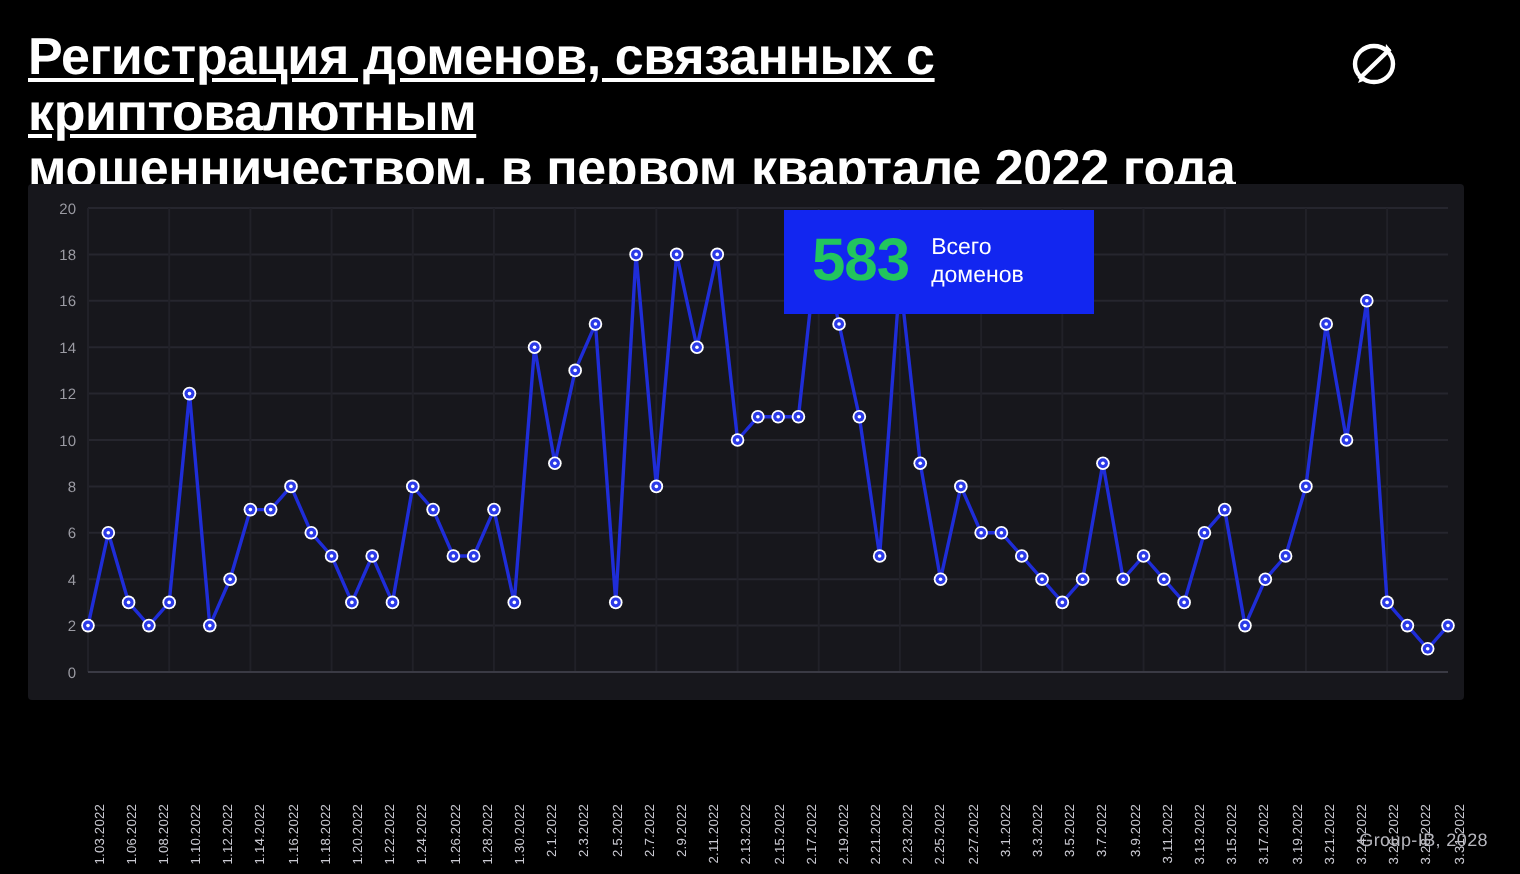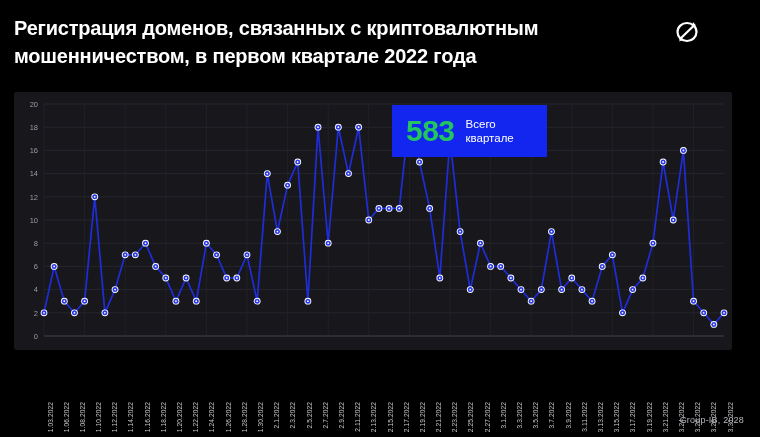--- a/index.html
+++ b/index.html
@@ -19,26 +19,27 @@
   .header {
     position: absolute;
     left: 14px; top: 14px;
     width: 690px;
     display: flex;
     justify-content: space-between;
     align-items: flex-start;
   }
   .title {
     color: #ffffff;
-    font-size: 20px;
+    font-size: 26px;
     line-height: 28px;
     font-weight: 700;
     letter-spacing: -0.2px;
     max-width: 660px;
     white-space: pre-line;
+    text-decoration: underline;
   }
   .logo {
     width: 34px; height: 34px;
     flex: 0 0 34px;
     margin-top: 2px;
   }
 
   
   .panel {
     position: absolute;
@@ -428,18 +429,18 @@
       <div class="xlabel" style="left: 647.738px; top: 52px;">3.21.2022</div>
       <div class="xlabel" style="left: 663.929px; top: 52px;">3.24.2022</div>
       <div class="xlabel" style="left: 680.119px; top: 52px;">3.26.2022</div>
       <div class="xlabel" style="left: 696.31px; top: 52px;">3.28.2022</div>
       <div class="xlabel" style="left: 712.5px; top: 52px;">3.31.2022</div>
     </div>
 
   <div class="badge">
     <span class="badge-number">583</span>
     <span class="badge-label">Всего
-квартале</span>
+доменов</span>
   </div>
 
   <div class="footer">Group-IB, 2028</div>
 
 </div>
 
 </body></html>

